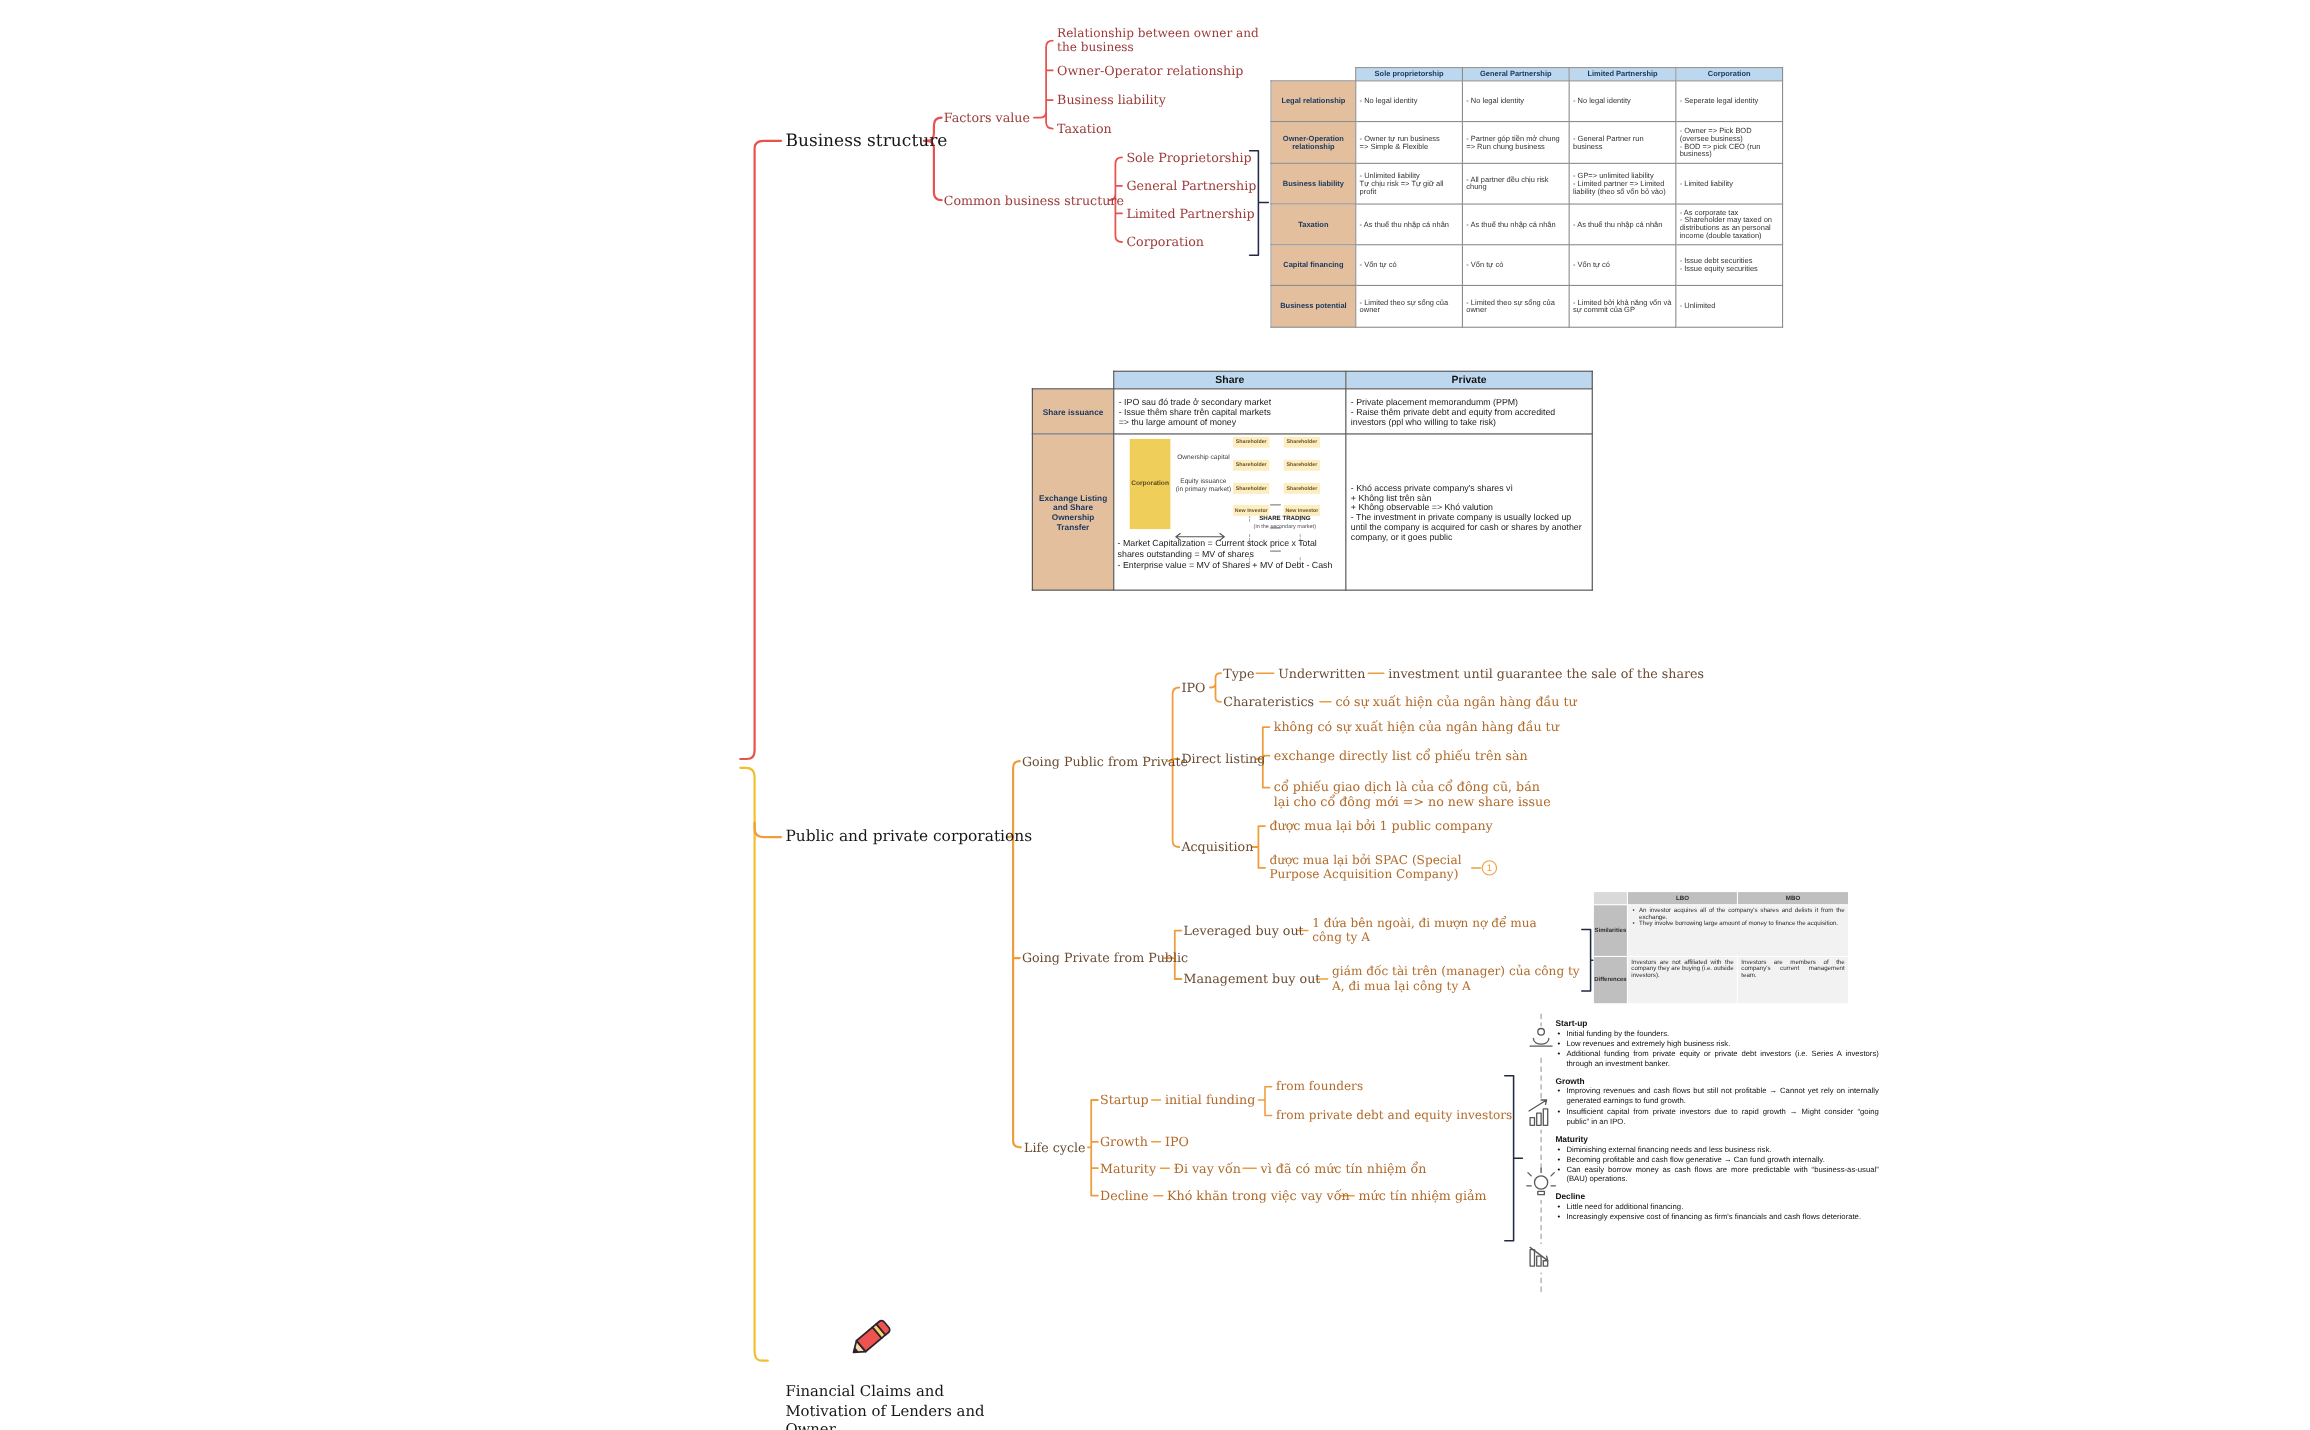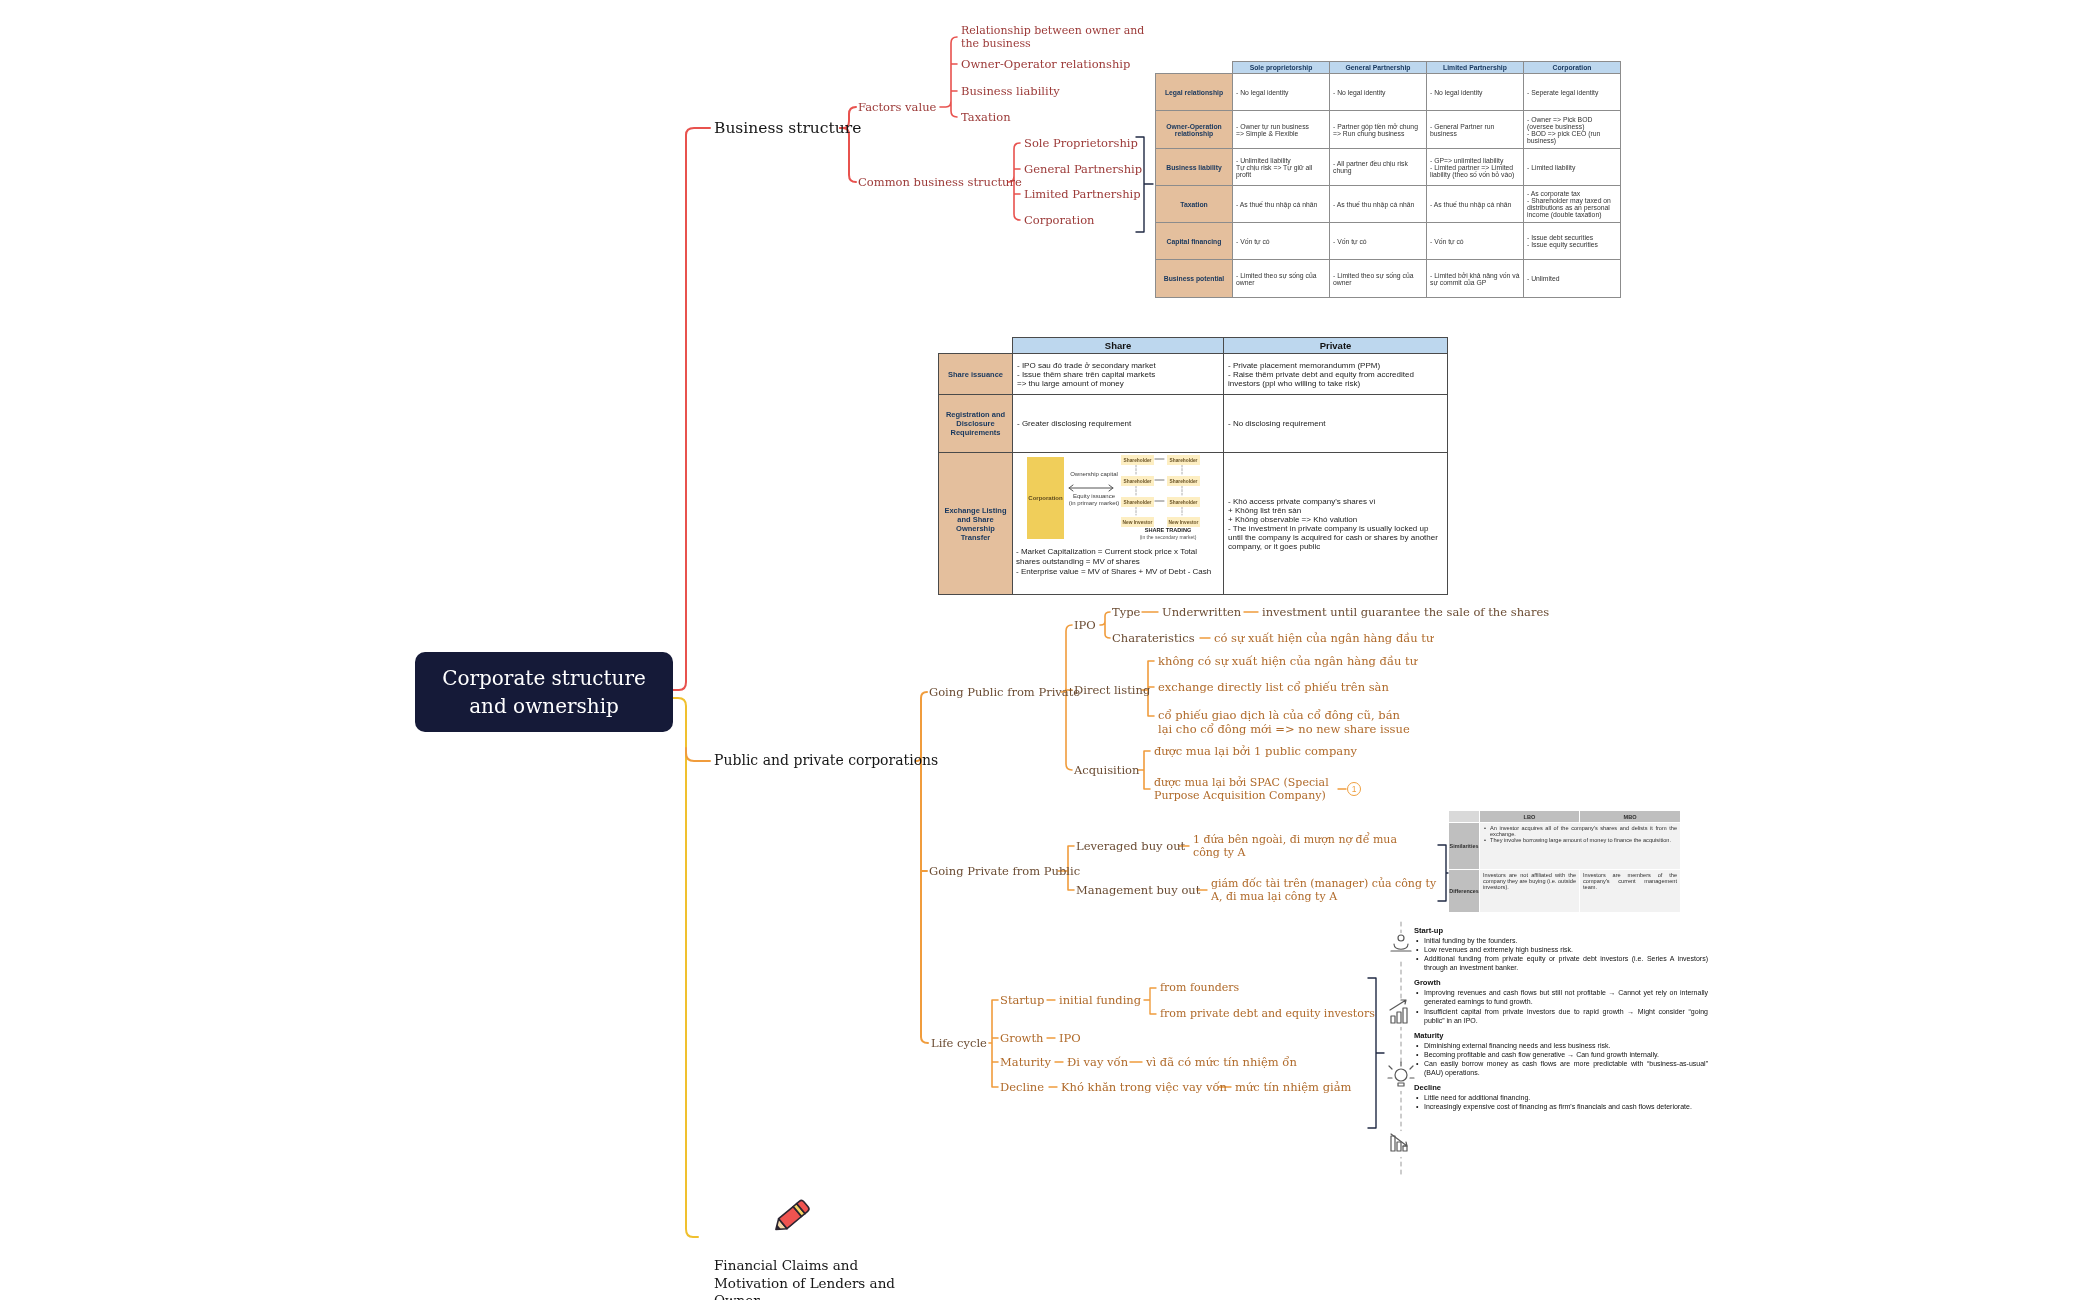--- a/index.html
+++ b/index.html
@@ -134,21 +134,20 @@
           <circle cx="1401" cy="1144" r="13" fill="#fff" stroke="none"></circle>
           <rect x="1391" y="1136" width="4" height="15"></rect>
           <rect x="1397" y="1142" width="4" height="9"></rect>
           <rect x="1403" y="1146" width="4" height="5"></rect>
           <path d="M 1391,1134 L 1407,1146 M 1403,1146 H 1407 L 1406,1142"></path>
         </g>
       </g>
     </g>
   </svg>
 
-  <div id="rootnode">Corporate structure and ownership</div>
 
   <div class="n black15" style="left:714px;top:128px">Business structure</div>
   <div class="n maroon" style="left:858px;top:107px">Factors value</div>
   <div class="n maroon wrap" style="left:961px;top:37px;width:190px;font-size:11px">Relationship between owner and the business</div>
   <div class="n maroon" style="left:961px;top:64px">Owner-Operator relationship</div>
   <div class="n maroon" style="left:961px;top:91px">Business liability</div>
   <div class="n maroon" style="left:961px;top:117px">Taxation</div>
   <div class="n maroon" style="left:858px;top:182px">Common business structure</div>
   <div class="n maroon" style="left:1024px;top:143px">Sole Proprietorship</div>
   <div class="n maroon" style="left:1024px;top:169px">General Partnership</div>
@@ -282,25 +281,20 @@
       <th>Private</th>
     </tr>
     <tr style="height:41px">
       <td class="rh">Share issuance</td>
       <td class="bc pre">- IPO sau đó trade ở secondary market
 - Issue thêm share trên capital markets
 =&gt; thu large amount of money</td>
       <td class="bc pre">- Private placement memorandumm (PPM)
 - Raise thêm private debt and equity from accredited investors (ppl who willing to take risk)</td>
     </tr>
-    <tr style="height:58px">
-      <td class="rh">Registration and Disclosure Requirements</td>
-      <td class="bc pre">- Greater disclosing requirement</td>
-      <td class="bc pre">- No disclosing requirement</td>
-    </tr>
     <tr style="height:142px">
       <td class="rh">Exchange Listing and Share Ownership Transfer</td>
       <td class="exch">
         <div class="dg corp">Corporation</div>
         <div class="dg flowt">Ownership capital</div>
         <div class="dg flowb pre">Equity issuance
 (in primary market)</div>
         <div class="shb" style="left:108px;top:2px">Shareholder</div>
         <div class="shb" style="left:154px;top:2px">Shareholder</div>
         <div class="shb" style="left:108px;top:23px">Shareholder</div>

